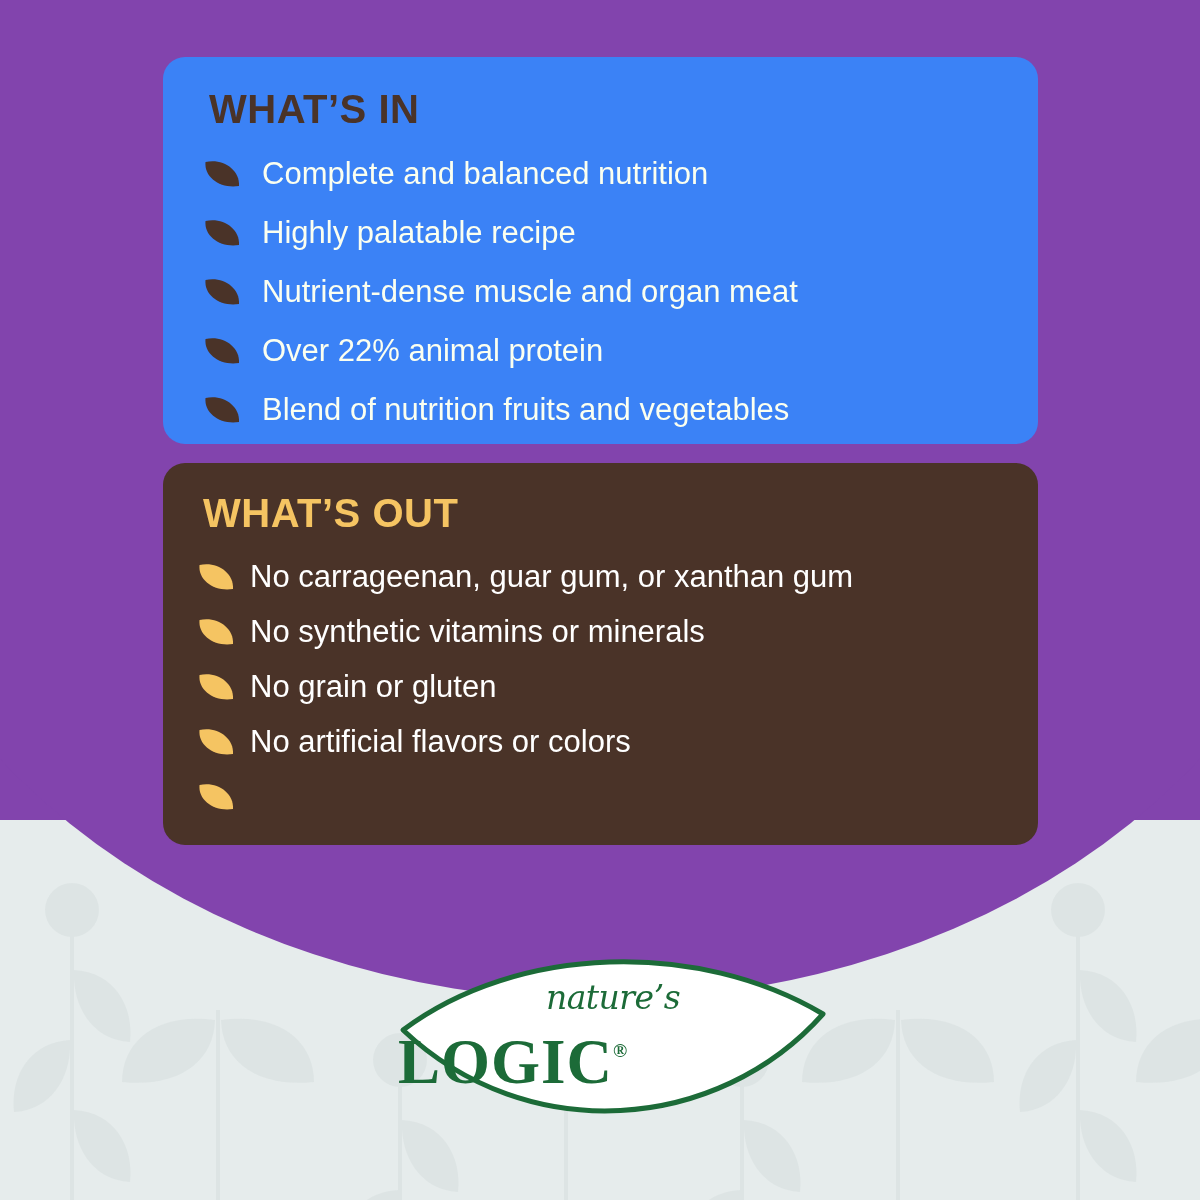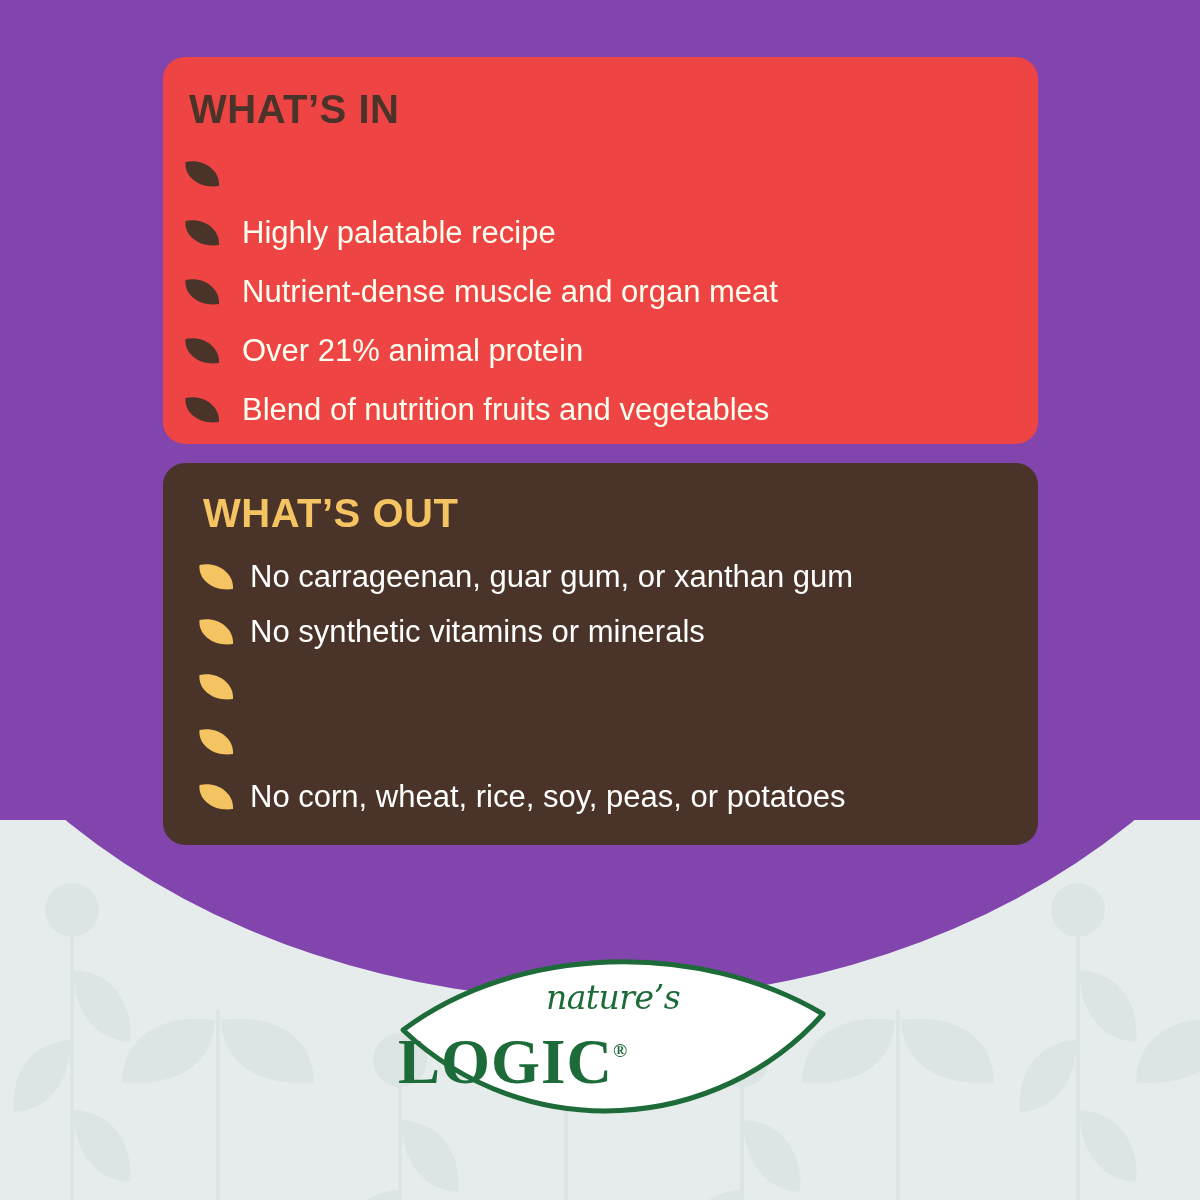--- a/index.html
+++ b/index.html
@@ -49,22 +49,22 @@
     position: absolute;
     z-index: 5;
     border-radius: 22px;
     box-sizing: border-box;
   }
   .card-in {
     left: 163px;
     top: 57px;
     width: 875px;
     height: 387px;
-    background: #ef4444;
-    padding: 30px 40px 0 19px;
+    background: #3b82f6;
+    padding: 30px 40px 0 39px;
   }
   .card-out {
     left: 163px;
     top: 463px;
     width: 875px;
     height: 382px;
     background: #4a3328;
     padding: 28px 40px 12px 33px;
   }
   .card-title {
@@ -182,38 +182,39 @@
   <div class="purple-dome-top"></div>
   <div class="purple-dome"></div>
 
   <section class="card card-in">
     <h2 class="card-title title-in">WHAT’S IN</h2>
     <ul class="bullet-list">
       <li class="bullet-item">
         <svg class="leaf-bullet" viewBox="0 0 40 32" aria-hidden="true">
           <path d="M3.5 4 C 20 0 38 11 37 28 C 19 31 2 20 3.5 4 Z" fill="#4a3328"></path>
         </svg>
+        <span class="bullet-text">Complete and balanced nutrition</span>
       </li>
       <li class="bullet-item">
         <svg class="leaf-bullet" viewBox="0 0 40 32" aria-hidden="true">
           <path d="M3.5 4 C 20 0 38 11 37 28 C 19 31 2 20 3.5 4 Z" fill="#4a3328"></path>
         </svg>
         <span class="bullet-text">Highly palatable recipe</span>
       </li>
       <li class="bullet-item">
         <svg class="leaf-bullet" viewBox="0 0 40 32" aria-hidden="true">
           <path d="M3.5 4 C 20 0 38 11 37 28 C 19 31 2 20 3.5 4 Z" fill="#4a3328"></path>
         </svg>
         <span class="bullet-text">Nutrient-dense muscle and organ meat</span>
       </li>
       <li class="bullet-item">
         <svg class="leaf-bullet" viewBox="0 0 40 32" aria-hidden="true">
           <path d="M3.5 4 C 20 0 38 11 37 28 C 19 31 2 20 3.5 4 Z" fill="#4a3328"></path>
         </svg>
-        <span class="bullet-text">Over 21% animal protein</span>
+        <span class="bullet-text">Over 22% animal protein</span>
       </li>
       <li class="bullet-item">
         <svg class="leaf-bullet" viewBox="0 0 40 32" aria-hidden="true">
           <path d="M3.5 4 C 20 0 38 11 37 28 C 19 31 2 20 3.5 4 Z" fill="#4a3328"></path>
         </svg>
         <span class="bullet-text">Blend of nutrition fruits and vegetables</span>
       </li>
     </ul>
   </section>
 
@@ -229,31 +230,32 @@
       <li class="bullet-item">
         <svg class="leaf-bullet" viewBox="0 0 40 32" aria-hidden="true">
           <path d="M3.5 4 C 20 0 38 11 37 28 C 19 31 2 20 3.5 4 Z" fill="#f5c462"></path>
         </svg>
         <span class="bullet-text">No synthetic vitamins or minerals</span>
       </li>
       <li class="bullet-item">
         <svg class="leaf-bullet" viewBox="0 0 40 32" aria-hidden="true">
           <path d="M3.5 4 C 20 0 38 11 37 28 C 19 31 2 20 3.5 4 Z" fill="#f5c462"></path>
         </svg>
-      </li>
-      <li class="bullet-item">
-        <svg class="leaf-bullet" viewBox="0 0 40 32" aria-hidden="true">
-          <path d="M3.5 4 C 20 0 38 11 37 28 C 19 31 2 20 3.5 4 Z" fill="#f5c462"></path>
-        </svg>
-      </li>
-      <li class="bullet-item">
-        <svg class="leaf-bullet" viewBox="0 0 40 32" aria-hidden="true">
-          <path d="M3.5 4 C 20 0 38 11 37 28 C 19 31 2 20 3.5 4 Z" fill="#f5c462"></path>
-        </svg>
-        <span class="bullet-text">No corn, wheat, rice, soy, peas, or potatoes</span>
+        <span class="bullet-text">No grain or gluten</span>
+      </li>
+      <li class="bullet-item">
+        <svg class="leaf-bullet" viewBox="0 0 40 32" aria-hidden="true">
+          <path d="M3.5 4 C 20 0 38 11 37 28 C 19 31 2 20 3.5 4 Z" fill="#f5c462"></path>
+        </svg>
+        <span class="bullet-text">No artificial flavors or colors</span>
+      </li>
+      <li class="bullet-item">
+        <svg class="leaf-bullet" viewBox="0 0 40 32" aria-hidden="true">
+          <path d="M3.5 4 C 20 0 38 11 37 28 C 19 31 2 20 3.5 4 Z" fill="#f5c462"></path>
+        </svg>
       </li>
     </ul>
   </section>
 
   <div class="logo-wrap">
     <svg width="430" height="192" viewBox="0 0 430 192" aria-hidden="true">
       <path d="M5 78 C 120 -8 300 -12 425 62 C 320 180 130 196 5 78 Z" fill="#ffffff" stroke="#1c6b38" stroke-width="5" stroke-linejoin="round"></path>
     </svg>
     <div class="logo-script">nature’s</div>
     <div class="logo-main"><span>LOGIC</span><span class="logo-reg">®</span></div>

